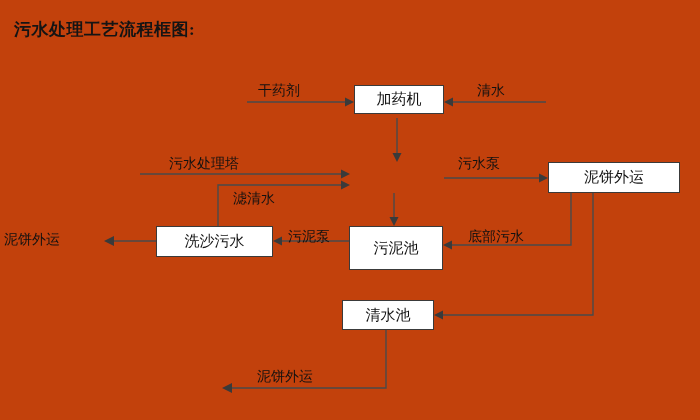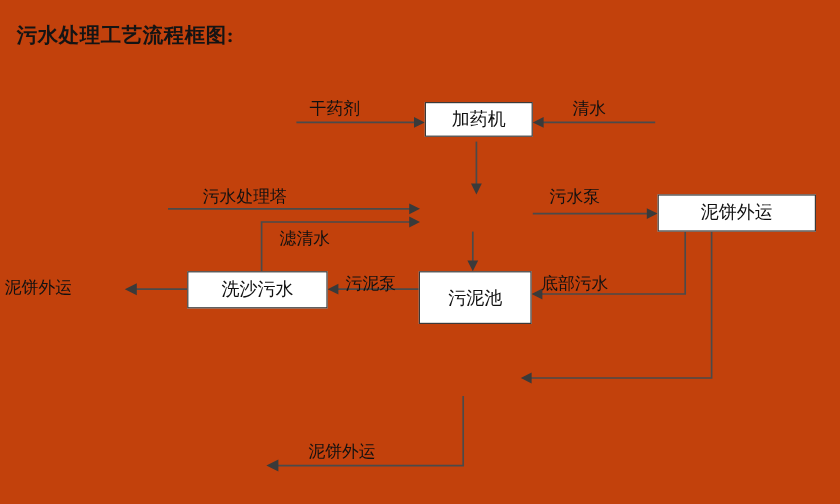--- a/index.html
+++ b/index.html
@@ -128,32 +128,35 @@
   </div>
 
   <div class="node" style="left:156px; top:226px; width:117px; height:31px;">
     <span>洗沙污水</span>
   </div>
 
   <div class="node" style="left:349px; top:226px; width:94px; height:44px;">
     <span>污泥池</span>
   </div>
 
+  <div class="node" style="left:342px; top:300px; width:92px; height:30px;">
+    <span>清水池</span>
+  </div>
 
   <div class="edge-label" style="left:258px; top:82px;">干药剂</div>
 
   <div class="edge-label" style="left:477px; top:82px;">清水</div>
 
   <div class="edge-label" style="left:169px; top:155px;">污水处理塔</div>
 
   <div class="edge-label" style="left:233px; top:190px;">滤清水</div>
 
   <div class="edge-label" style="left:458px; top:155px;">污水泵</div>
 
   <div class="edge-label" style="left:288px; top:228px;">污泥泵</div>
 
-  <div class="edge-label" style="left:451px; top:228px;">底部污水</div>
+  <div class="edge-label" style="left:468px; top:228px;">底部污水</div>
 
   <div class="edge-label" style="left:257px; top:368px;">泥饼外运</div>
 
   <div class="term-label" style="left:4px; top:231px;">泥饼外运</div>
 
 </div>
 
 </body></html>

